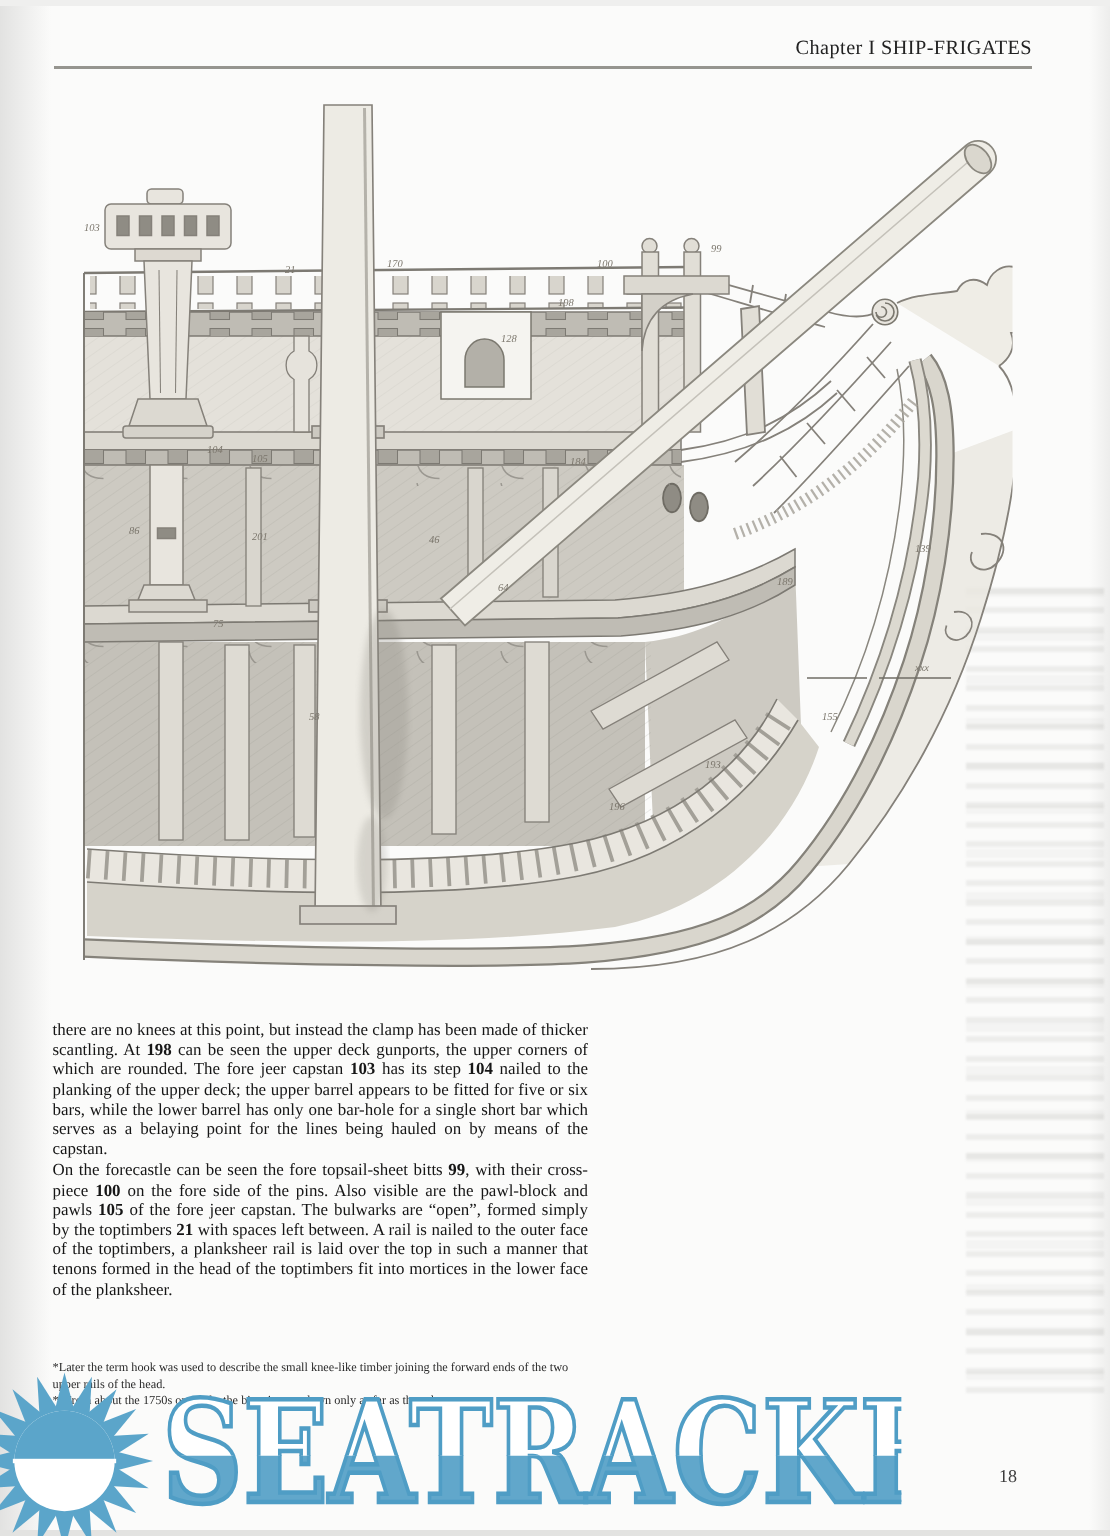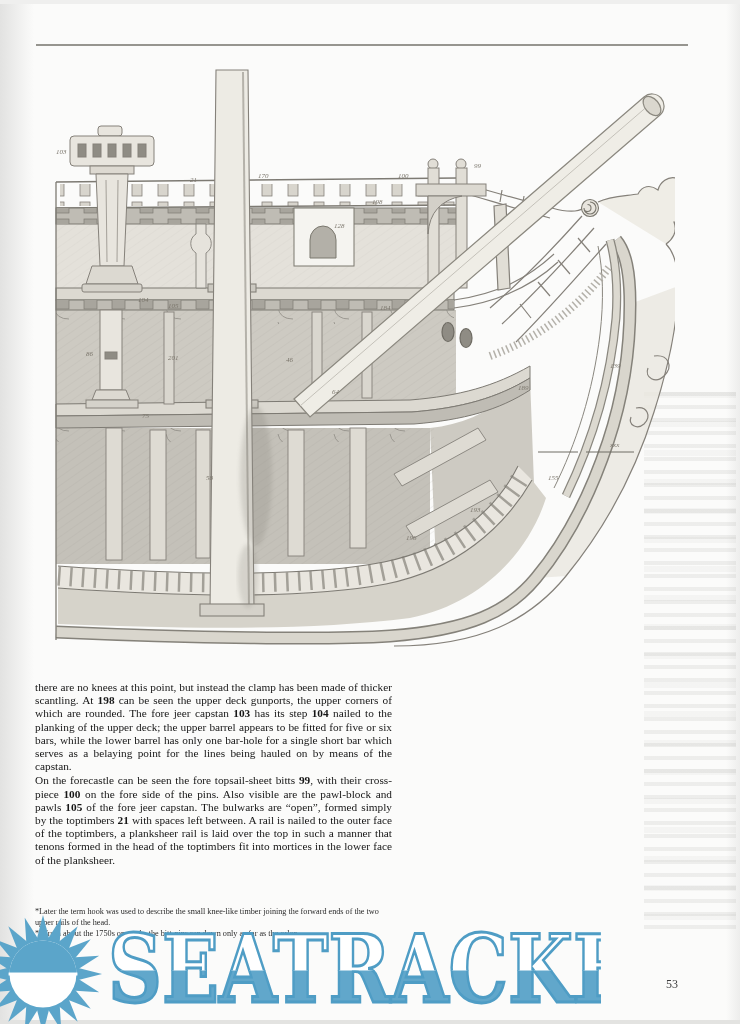--- a/index.html
+++ b/index.html
@@ -64,20 +64,21 @@
 </style>
 </head>
 <body>
 
 <div class="page">
   <div class="edge-left"></div>
   <div class="edge-right"></div>
   <div class="edge-top"></div>
   <div class="edge-bottom"></div>
 
+  <div class="chapter-header">Chapter I SHIP-FRIGATES</div>
   <div class="header-rule"></div>
 
   <div class="ghost-col"></div>
 
   <div class="figure-wrap">
   <svg width="625" height="610" viewBox="0 0 625 610" font-family="Liberation Serif, serif">
     <defs>
       <pattern id="hatch" width="7" height="7" patternUnits="userSpaceOnUse" patternTransform="rotate(55)">
         <line x1="0" y1="0" x2="0" y2="7" stroke="#8f8c85" stroke-width="0.7" opacity="0.55"></line>
       </pattern>
@@ -265,21 +266,21 @@
   <div class="body-text">
     <p class="body-para"><span class="seg-n">there are no knees at this point, but instead the clamp has been made of thicker scantling. At </span><span class="seg-b">198</span><span class="seg-n"> can be seen the upper deck gunports, the upper corners of which are rounded. The </span><span class="seg-i">fore jeer capstan</span><span class="seg-n"> </span><span class="seg-b">103</span><span class="seg-n"> has its </span><span class="seg-i">step</span><span class="seg-n"> </span><span class="seg-b">104</span><span class="seg-n"> nailed to the planking of the upper deck; the upper barrel appears to be fitted for five or six bars, while the lower barrel has only one bar-hole for a single short bar which serves as a belaying point for the lines being hauled on by means of the capstan.</span></p>
     <p class="body-para"><span class="seg-n">On the forecastle can be seen the </span><span class="seg-i">fore topsail-sheet bitts</span><span class="seg-n"> </span><span class="seg-b">99</span><span class="seg-n">, with their </span><span class="seg-i">cross-piece</span><span class="seg-n"> </span><span class="seg-b">100</span><span class="seg-n"> on the fore side of the pins. Also visible are the </span><span class="seg-i">pawl-block and pawls</span><span class="seg-n"> </span><span class="seg-b">105</span><span class="seg-n"> of the fore jeer capstan. The bulwarks are “open”, formed simply by the </span><span class="seg-i">toptimbers</span><span class="seg-n"> </span><span class="seg-b">21</span><span class="seg-n"> with spaces left between. A rail is nailed to the outer face of the toptimbers, a planksheer rail is laid over the top in such a manner that tenons formed in the head of the toptimbers fit into mortices in the lower face of the planksheer.</span></p>
   </div>
 
   <div class="footnotes">
     <p class="footnote">*Later the term hook was used to describe the small knee-like timber joining the forward ends of the two upper rails of the head.</p>
     <p class="footnote">**From about the 1750s onwards, the bitt-pins ran down only as far as the orlop.</p>
   </div>
 
-  <div class="page-number">53</div>
+  <div class="page-number">18</div>
 
   <div class="watermark">
     <svg class="wm-sun" viewBox="0 0 124 124">
       <defs>
         <polygon id="ray" points="62,2 54,33 70,33" fill="#5ba5ca"></polygon>
       </defs>
       <g>
         <use href="#ray"></use>
           <use href="#ray" transform="rotate(18 62 62)"></use>
           <use href="#ray" transform="rotate(36 62 62)"></use>

